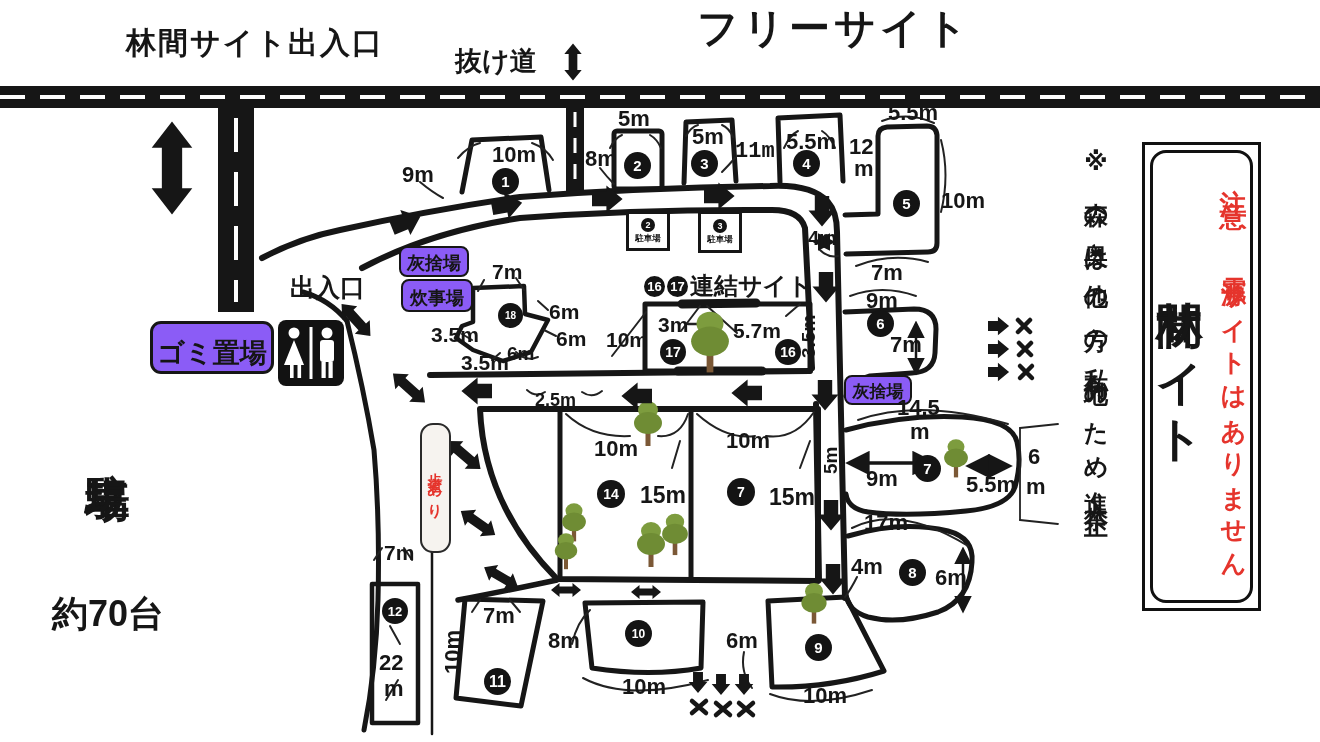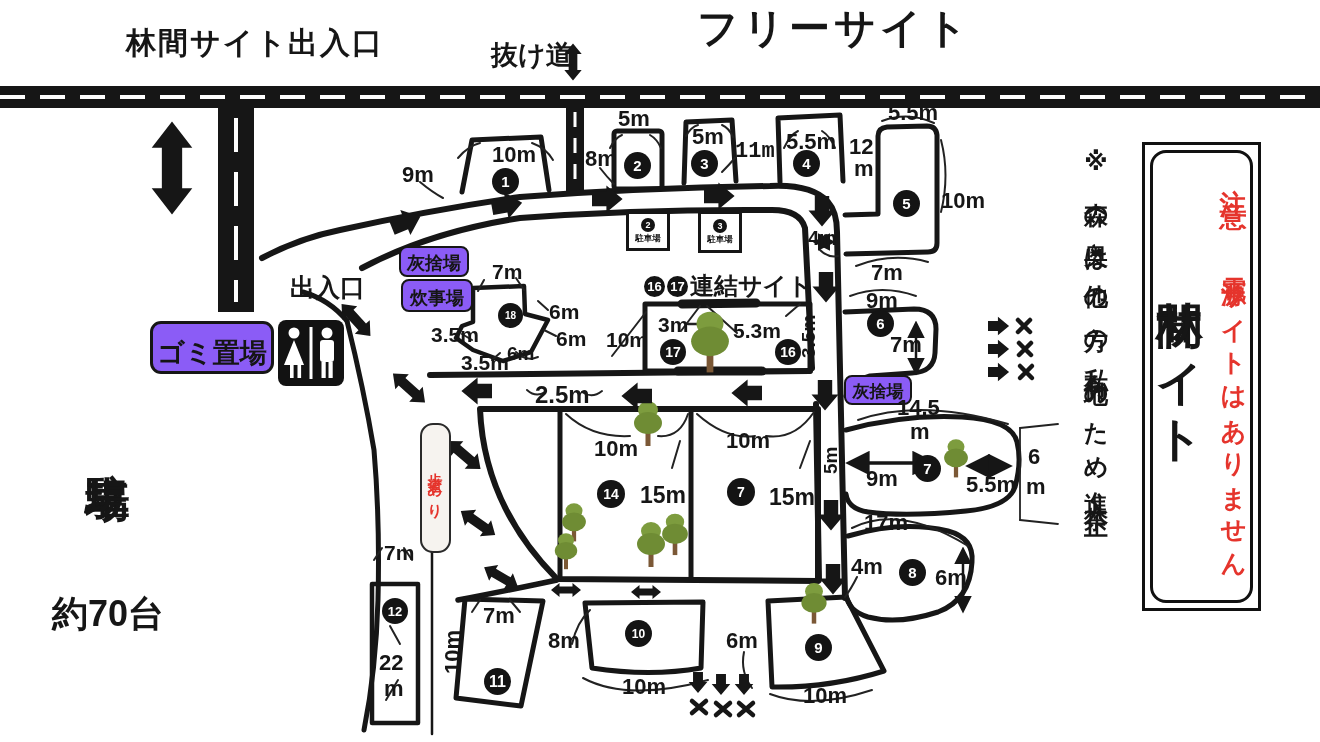--- a/index.html
+++ b/index.html
@@ -225,21 +225,21 @@
     <rect x="12" y="45" width="3.6" height="13" fill="#fff"></rect>
     <rect x="19.5" y="45" width="3.6" height="13" fill="#fff"></rect>
     <circle cx="49" cy="13" r="5.5" fill="#fff"></circle>
     <rect x="42" y="20" width="14" height="22" rx="3" fill="#fff"></rect>
     <rect x="43.5" y="42" width="4.2" height="16" fill="#fff"></rect>
     <rect x="50.5" y="42" width="4.2" height="16" fill="#fff"></rect>
   </g>
 </svg>
 
 <div class="lbl" style="left:126px;top:28px;font-size:30px;letter-spacing:2px;text-align:right;">林間サイト出入口</div>
-<div class="lbl" style="left:455px;top:42px;font-size:27px;margin-left:36px;">抜け道</div>
+<div class="lbl" style="left:455px;top:48px;font-size:27px;">抜け道</div>
 <div class="lbl" style="left:697px;top:8px;font-size:41px;letter-spacing:4px;">フリーサイト</div>
 
 <div class="lbl vjp" style="left:86px;top:438px;font-size:44px;letter-spacing:3px;">駐車場</div>
 <div class="lbl" style="left:52px;top:596px;font-size:36px;">約70台</div>
 <div class="lbl" style="left:290px;top:275px;font-size:25px;">出入口</div>
 
 <div class="obox" style="left:150px;top:321px;width:118px;height:47px;border-width:3.5px;border-radius:11px;font-size:27px;">
       <span>ゴミ置場</span>
     </div>
 
@@ -257,37 +257,37 @@
   <span class="lbl vjp red" style="position:static;font-size:15px;letter-spacing:5px;">歩道あり</span>
 </div>
 
 <div style="position:absolute;left:644px;top:274px;display:flex;align-items:center;gap:2px;">
   <span class="badge" style="position:static;width:21px;height:21px;font-size:13px;">16</span>
   <span class="badge" style="position:static;width:21px;height:21px;font-size:13px;">17</span>
   <span class="lbl" style="position:static;font-size:24px;">連結サイト</span>
 </div>
 <div class="lbl" style="left:606px;top:329px;font-size:21px;">10m</div>
 <div class="lbl" style="left:658px;top:314px;font-size:21px;">3m</div>
-<div class="lbl" style="left:733px;top:320px;font-size:21px;">5.3m</div>
+<div class="lbl" style="left:733px;top:320px;font-size:21px;">5.7m</div>
 <div class="badge" style="left:660px;top:339px;width:26px;height:26px;font-size:14px;">17</div>
 <div class="badge" style="left:775px;top:339px;width:26px;height:26px;font-size:14px;">16</div>
 
 <div class="mini" style="left:626px;top:211px;width:38px;height:34px;">
   <span class="badge mb">2</span>
   <span class="ml">駐車場</span>
 </div>
 <div class="mini" style="left:698px;top:211px;width:38px;height:36px;">
   <span class="badge mb">3</span>
   <span class="ml">駐車場</span>
 </div>
 
 <div class="lbl" style="left:808px;top:228px;font-size:20px;">4m</div>
 <div class="lbl rot" style="left:799px;top:358px;font-size:19px;">3.5m</div>
 <div class="lbl rot" style="left:821px;top:474px;font-size:19px;">5m</div>
-<div class="lbl" style="left:535px;top:383px;font-size:24px;">2.5m</div>
+<div class="lbl" style="left:535px;top:391px;font-size:18px;">2.5m</div>
 
 <div class="lbl" style="left:492px;top:144px;font-size:22px;">10m</div>
 <div class="lbl" style="left:402px;top:164px;font-size:22px;">9m</div>
 <div class="badge" style="left:492px;top:168px;width:27px;height:27px;font-size:15px;">1</div>
 
 <div class="lbl" style="left:618px;top:108px;font-size:22px;">5m</div>
 <div class="lbl" style="left:585px;top:148px;font-size:22px;">8m</div>
 <div class="badge" style="left:624px;top:152px;width:27px;height:27px;font-size:15px;">2</div>
 
 <div class="lbl" style="left:692px;top:126px;font-size:22px;">5m</div>

